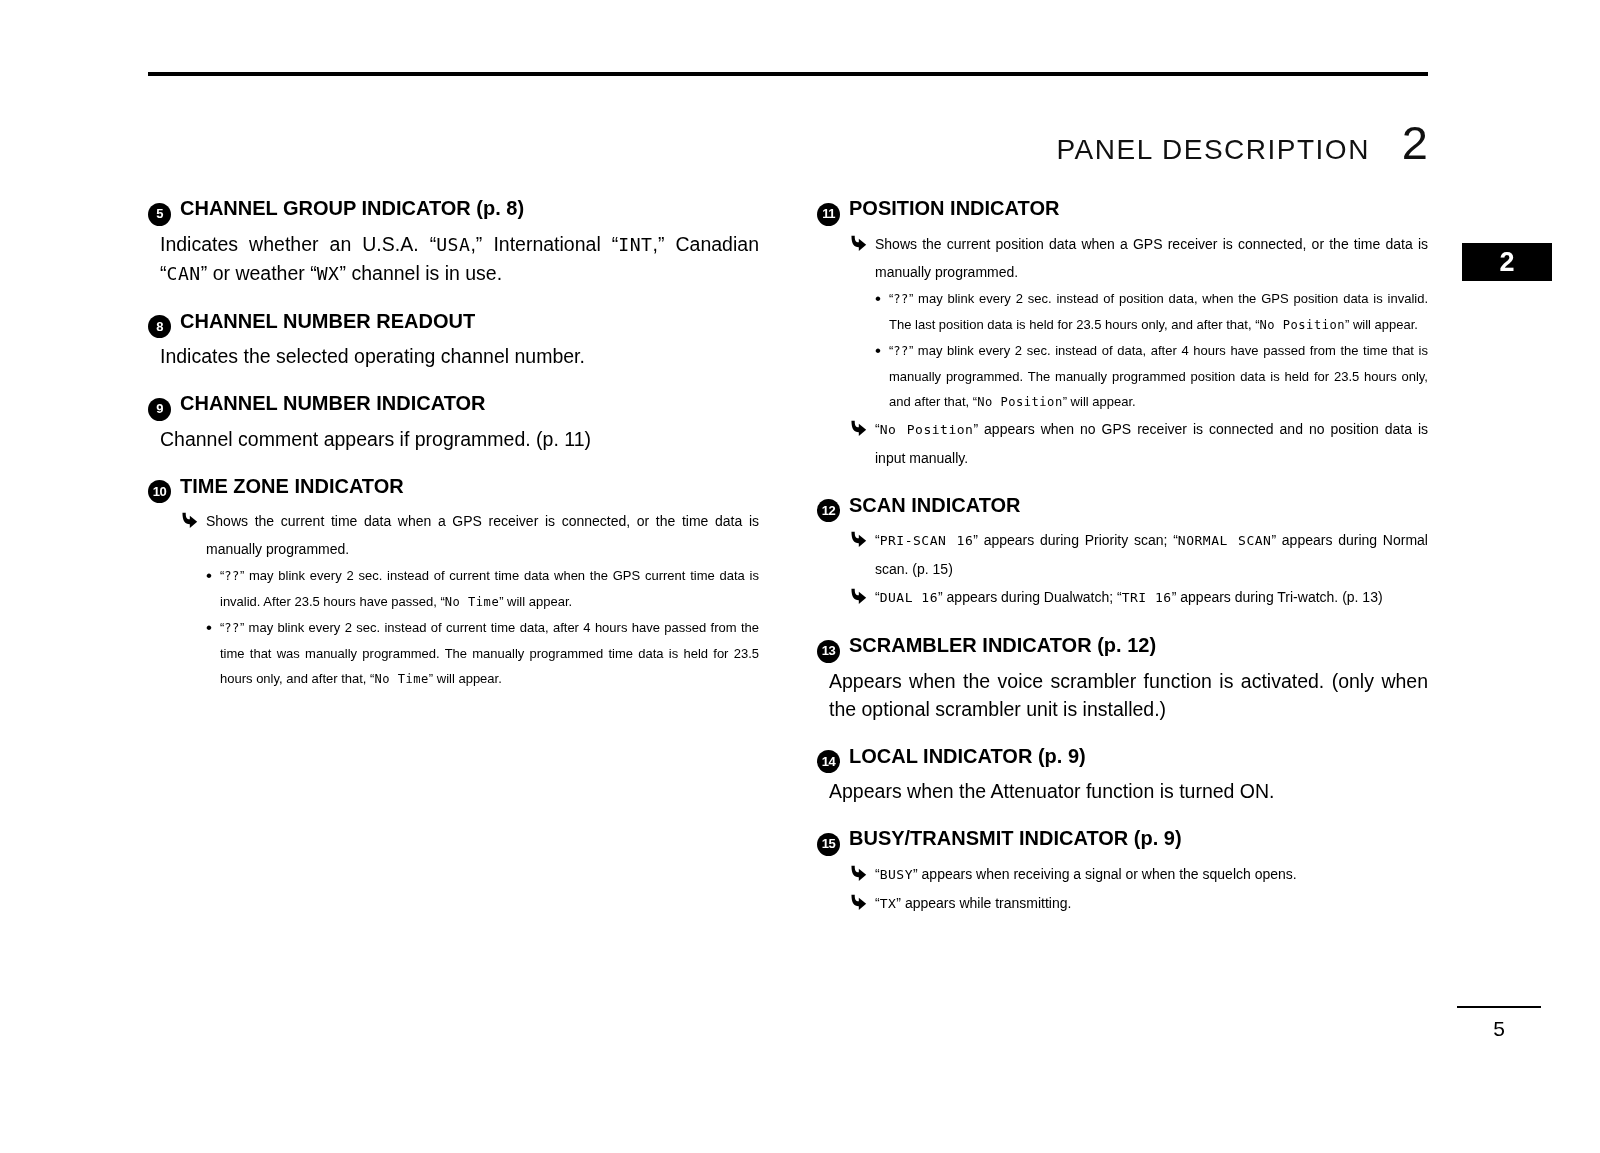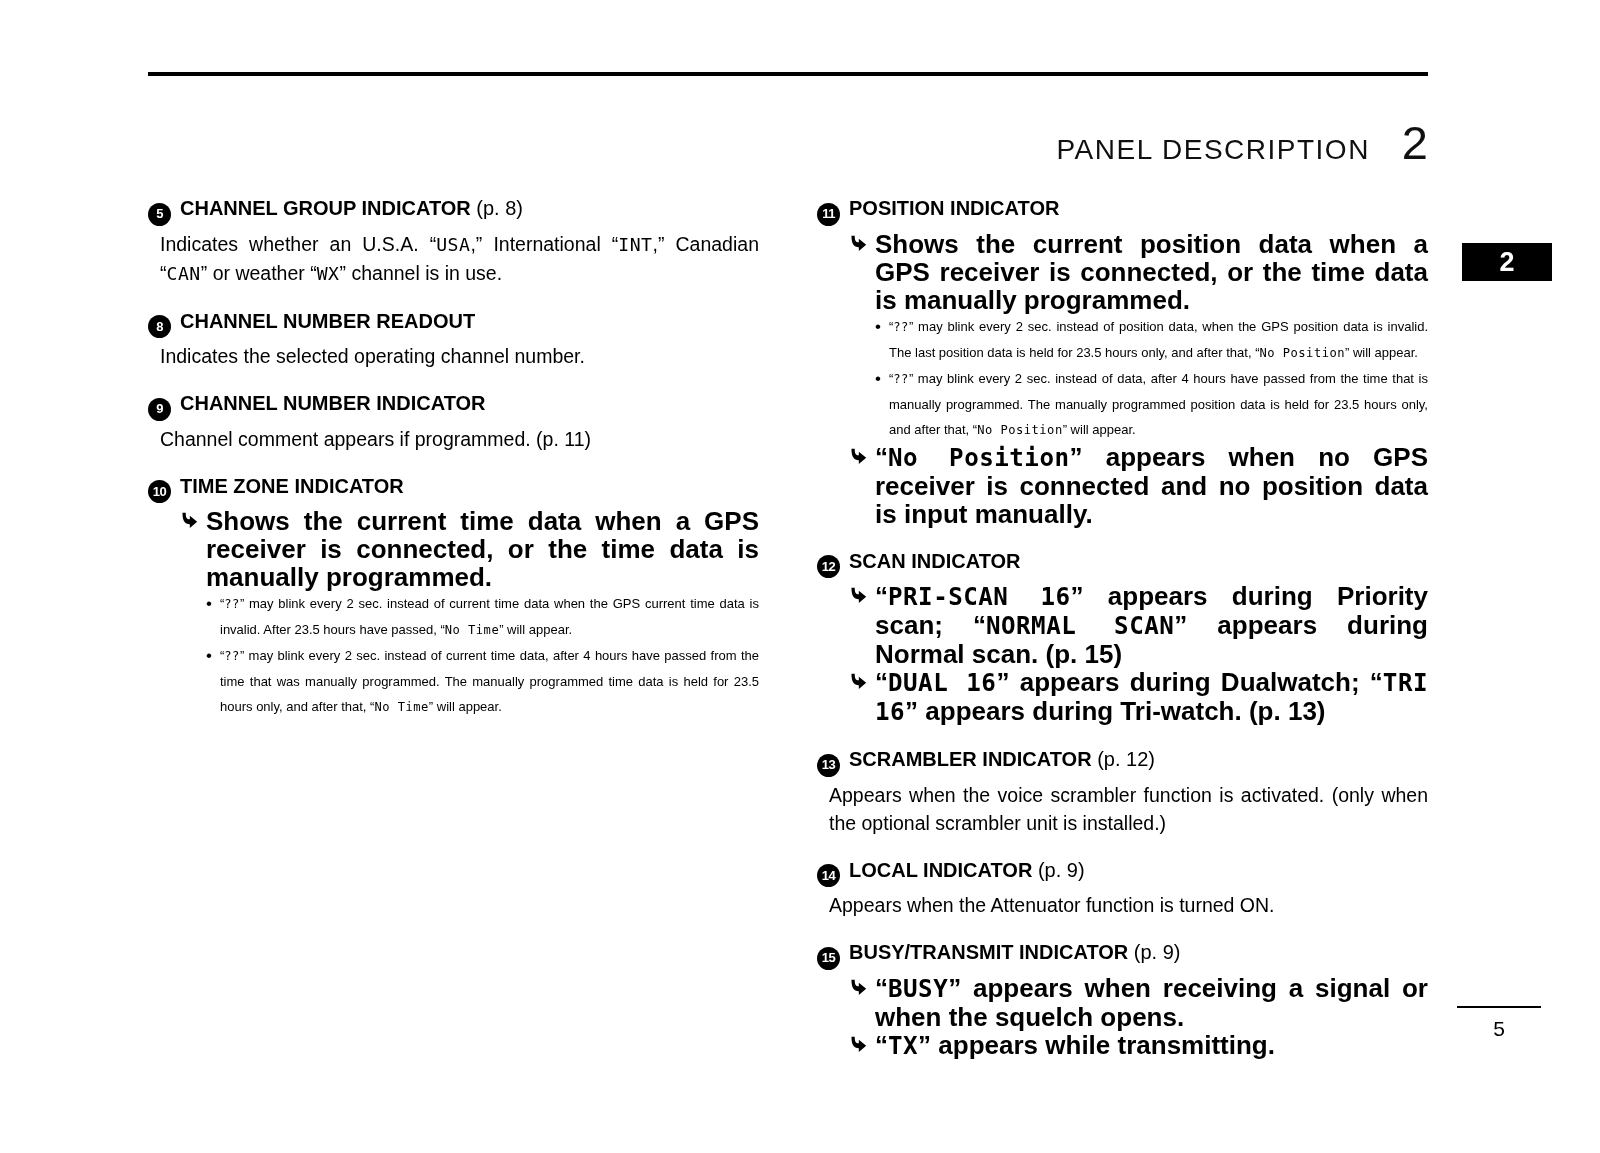--- a/index.html
+++ b/index.html
@@ -35,28 +35,28 @@
   .column { flex:1 1 0; min-width:0; }
 
   .item { margin-bottom:19px; }
   .item-head { font-size:20px; font-weight:bold; line-height:28px; margin-bottom:4px; }
   .numcircle {
     display:inline-flex; width:23px; height:23px; border-radius:50%;
     background:#000; color:#fff; align-items:center; justify-content:center;
     font-size:13px; font-weight:bold; letter-spacing:-0.5px;
     margin-right:9px; vertical-align:-3px; font-family:"Liberation Sans", sans-serif;
   }
-  .item-ref { font-weight:normal; }
+  .item-ref { font-weight:bold; }
 
   .block { margin-left:32px; }
   .block.body { font-size:19.5px; line-height:28px; text-align:justify;margin-left:12px; }
   .block.arrow { display:flex; align-items:flex-start; }
   .arrow-icon { flex:0 0 26px; padding-top:5px; }
   .arrow-icon svg { width:18px; height:18px; display:block; }
-  .block.arrow .block-text { flex:1 1 0; min-width:0; font-size:26px; line-height:28px; text-align:justify;font-weight:bold; }
+  .block.arrow .block-text { flex:1 1 0; min-width:0; font-size:14px; line-height:28px; text-align:justify; }
   .block.bullet { margin-left:58px; display:flex; align-items:flex-start; }
   .bullet-dot { flex:0 0 14px; font-size:17px; line-height:25px; }
   .block.bullet .block-text { flex:1 1 0; min-width:0; font-size:13px; line-height:25px; text-align:justify; }
 
   .lcd { font-family:"DejaVu Sans Mono", monospace; letter-spacing:0.5px; font-size:0.93em; }
 
   .footer { position:absolute; top:1006px; right:59px; width:84px; text-align:center; }
   .footer-rule { height:2px; background:#000; }
   .page-number { font-size:21px; margin-top:9px; color:#000; }
 </style>

